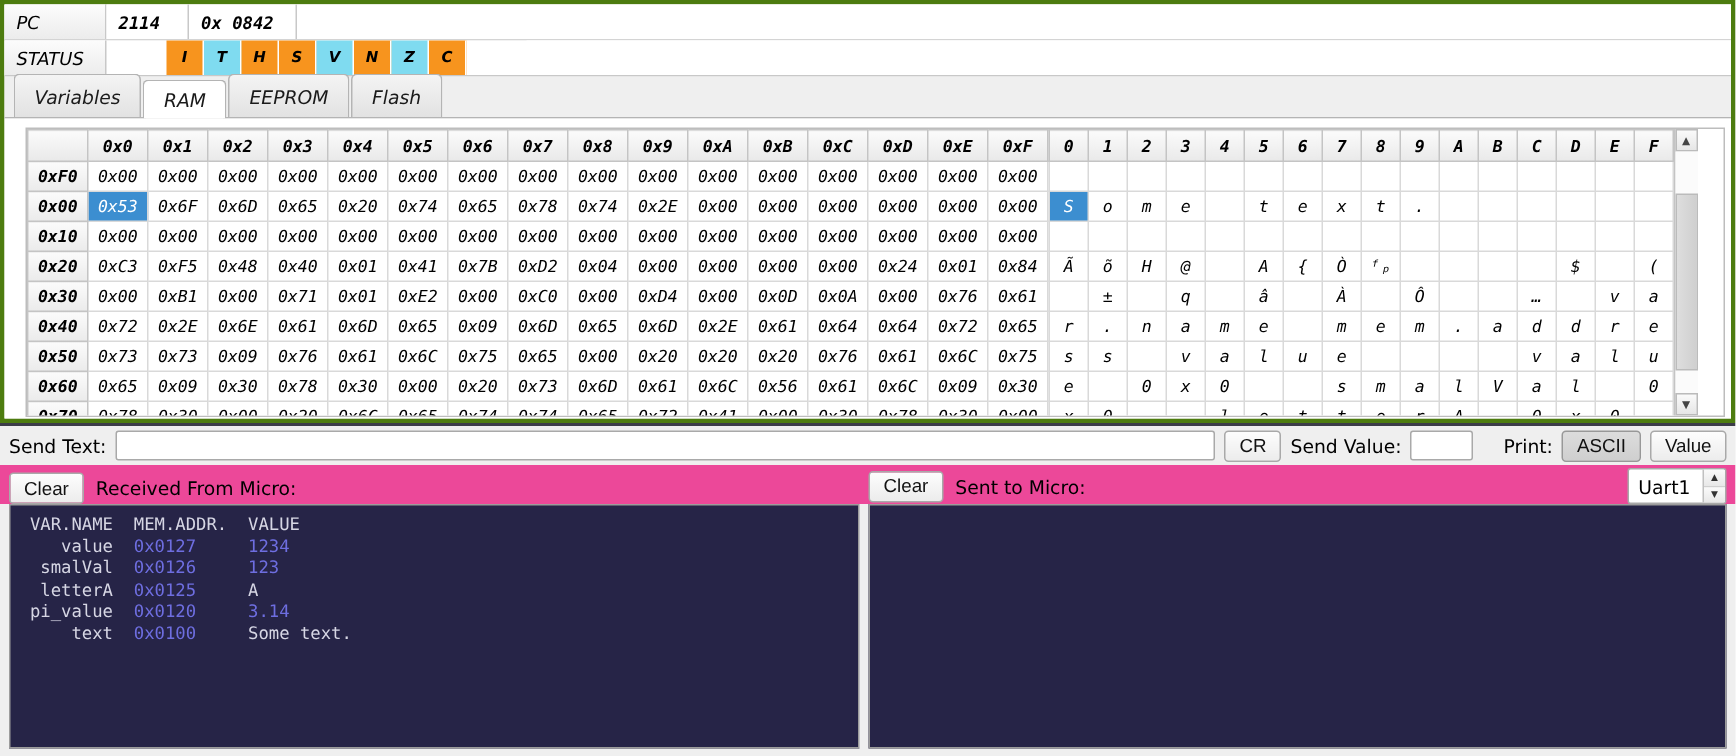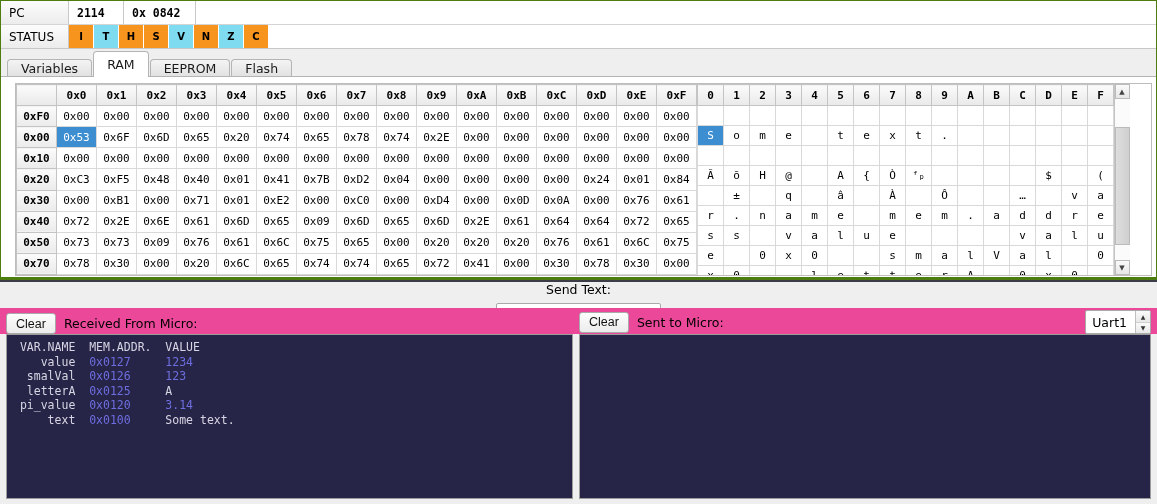--- a/index.html
+++ b/index.html
@@ -14,24 +14,24 @@
   }
   .app {
     width: 1157px; height: 504px;
     position: relative;
     background: #efefef;
     display: flex; flex-direction: column;
   }
 
   
   .top-frame {
-    border: 1px solid #4d7c0f;
+    border: 3px solid #4d7c0f;
     border-bottom-width: 3px;
     background: #efefef;
-    display: flex; flex-direction: column;
+    display: flex; flex-direction: column; font-style: italic;
   }
 
   
   .pc-row {
     display: flex; align-items: stretch;
     height: 24px;
     background: #ffffff;
     border-bottom: 1px solid #d4d4d4;
   }
   .pc-label {
@@ -54,20 +54,21 @@
   .pc-dec { width: 55px; }
   .pc-hex { width: 72px; }
   .pc-fill { flex: 1; background: #fff; }
 
   
   .status-row {
     display: flex; align-items: stretch;
     height: 24px;
     background: #ffffff;
     border-bottom: 1px solid #c8c8c8;
+    gap: 40px;
   }
   .status-label {
     width: 68px;
     display: flex; align-items: center;
     padding-left: 8px;
     background: linear-gradient(#fcfcfc, #ececec);
     border-right: 1px solid #c8c8c8;
     font-size: 12px;
   }
   .flags { display: flex; }
@@ -83,21 +84,21 @@
   
   .tabbar {
     display: flex; align-items: flex-end;
     height: 28px;
     padding-left: 6px;
     background: #efefef;
     border-bottom: 1px solid #b4b4b4;
     position: relative;
   }
   .tab {
-    height: 17px;
+    height: 29px;
     padding: 0 13px;
     display: flex; align-items: center;
     font-size: 12.5px;
     background: linear-gradient(#f4f4f4, #e2e2e2);
     border: 1px solid #b4b4b4;
     border-bottom: none;
     border-radius: 4px 4px 0 0;
     margin-right: 1px;
     color: #1a1a1a;
   }
@@ -186,21 +187,20 @@
   }
 
   
   .sendbar {
     height: 28px;
     display: flex; align-items: center;
     padding: 0 6px;
     gap: 6px;
     background: #efefef;
     border-top: 2px solid #3c3c48;
-    flex-direction: column;
   }
   .lbl { font-size: 12.5px; white-space: nowrap; }
   input.txt {
     height: 20px;
     border: 1px solid #a9a9a9;
     border-radius: 2px;
     background: #fff;
     font-size: 12px;
     padding: 0 4px;
     font-family: "Liberation Sans", sans-serif;
@@ -474,20 +474,39 @@
                 <td class="hex">0x00</td>
                 <td class="hex">0x20</td>
                 <td class="hex">0x20</td>
                 <td class="hex">0x20</td>
                 <td class="hex">0x76</td>
                 <td class="hex">0x61</td>
                 <td class="hex">0x6C</td>
                 <td class="hex">0x75</td>
               </tr>
               <tr>
+                <th>0x60</th>
+                <td class="hex">0x65</td>
+                <td class="hex">0x09</td>
+                <td class="hex">0x30</td>
+                <td class="hex">0x78</td>
+                <td class="hex">0x30</td>
+                <td class="hex">0x00</td>
+                <td class="hex">0x20</td>
+                <td class="hex">0x73</td>
+                <td class="hex">0x6D</td>
+                <td class="hex">0x61</td>
+                <td class="hex">0x6C</td>
+                <td class="hex">0x56</td>
+                <td class="hex">0x61</td>
+                <td class="hex">0x6C</td>
+                <td class="hex">0x09</td>
+                <td class="hex">0x30</td>
+              </tr>
+              <tr>
                 <th>0x70</th>
                 <td class="hex">0x78</td>
                 <td class="hex">0x30</td>
                 <td class="hex">0x00</td>
                 <td class="hex">0x20</td>
                 <td class="hex">0x6C</td>
                 <td class="hex">0x65</td>
                 <td class="hex">0x74</td>
                 <td class="hex">0x74</td>
                 <td class="hex">0x65</td>

